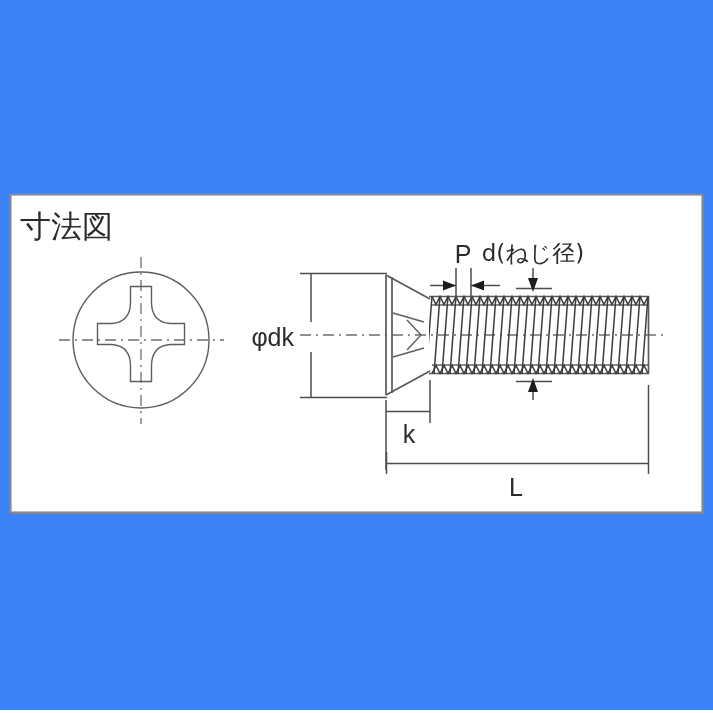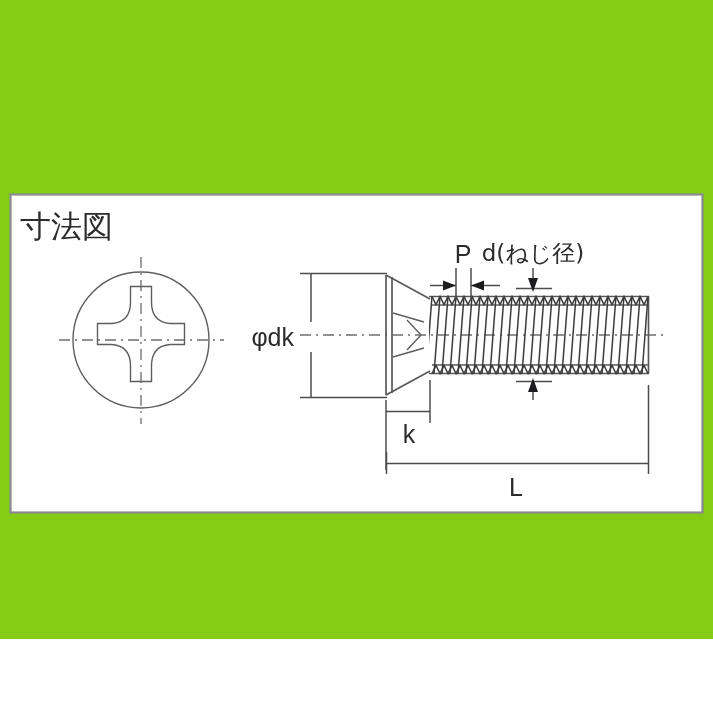--- a/index.html
+++ b/index.html
@@ -12,22 +12,22 @@
     height: 713px;
     font-family: "Liberation Sans", sans-serif;
     overflow: hidden;
     position: relative;
   }
   #stage {
     position: absolute;
     left: 0;
     top: 0;
     width: 713px;
-    height: 639px;
-    background: #84cc16;
+    height: 710px;
+    background: #3b82f6;
   }
   svg#drawing {
     display: block;
     width: 713px;
     height: 713px;
   }
   .frame-rect {
     fill: #ffffff;
     stroke: #888a8c;
     stroke-width: 2.2;

